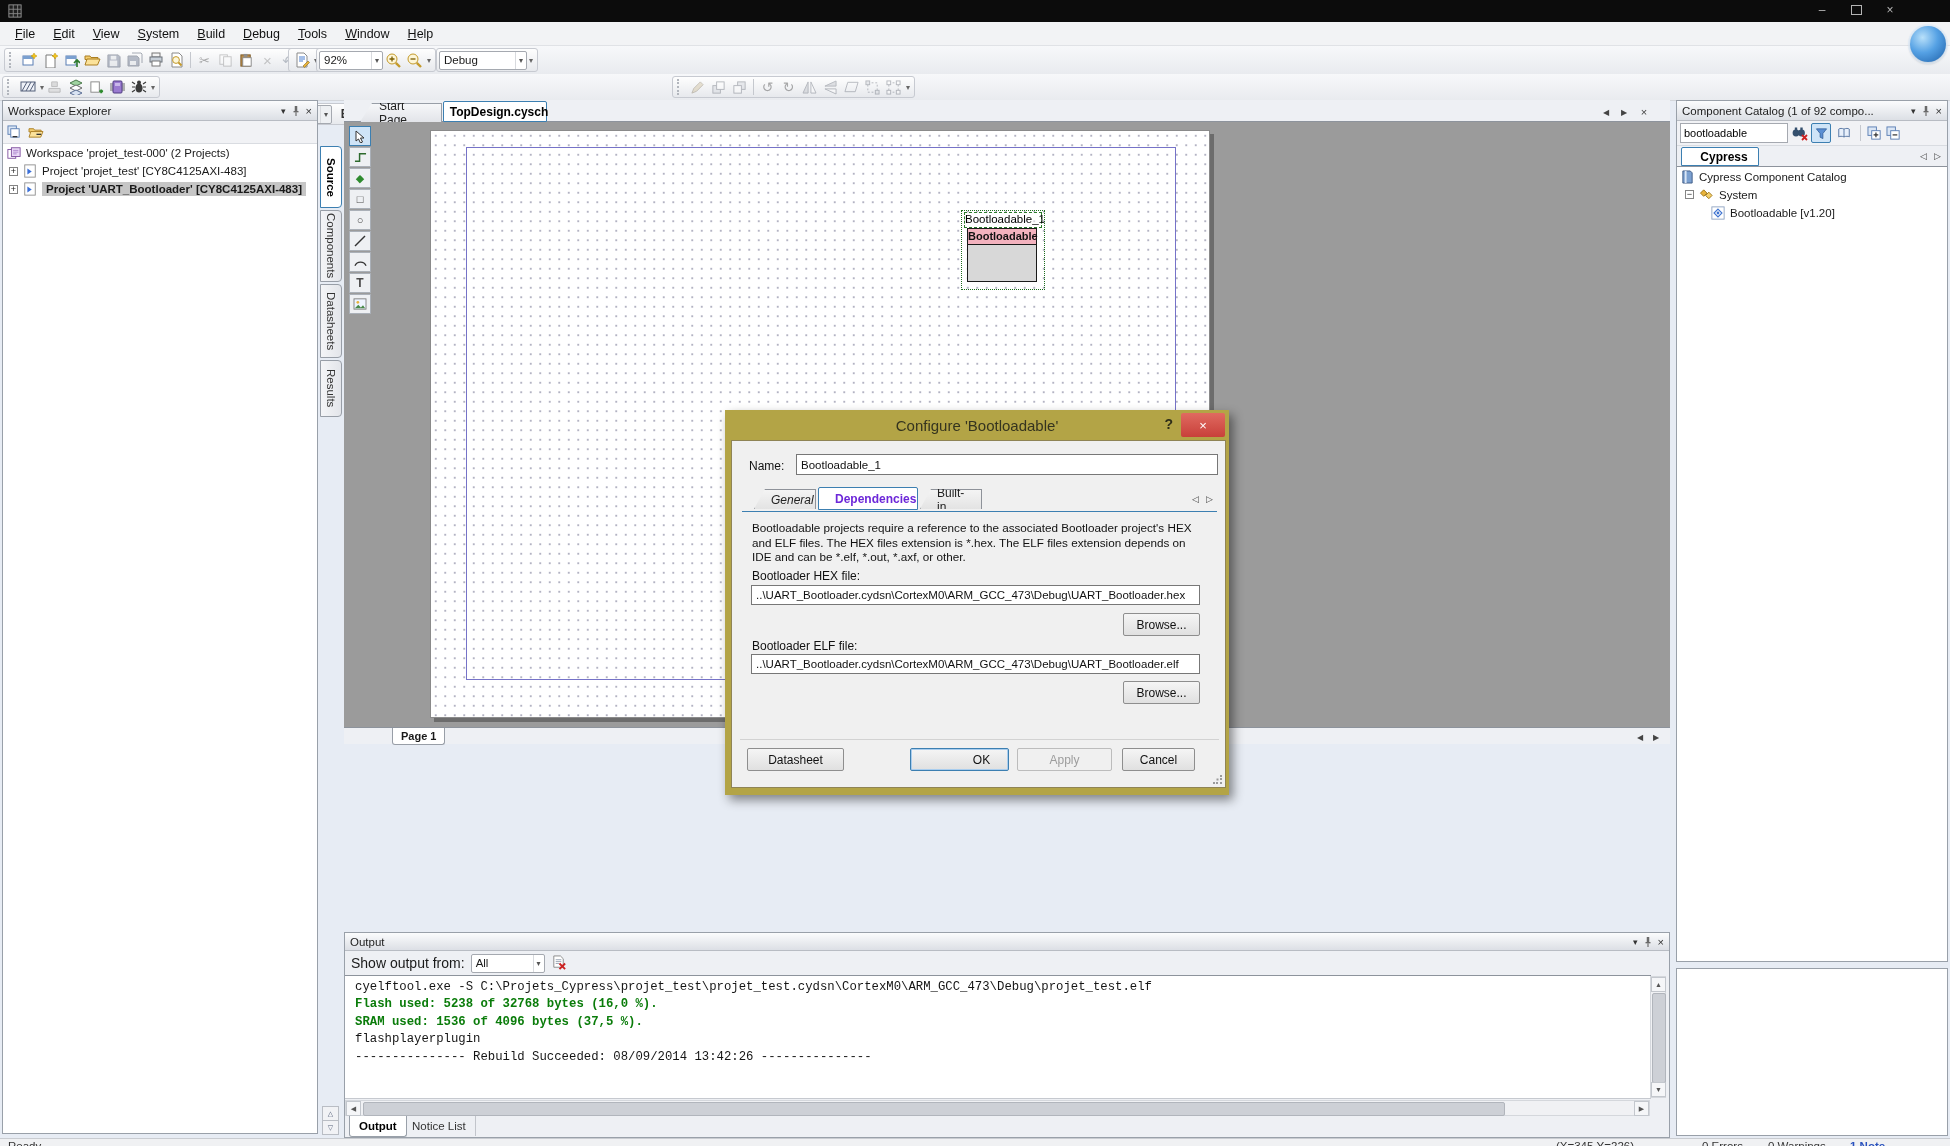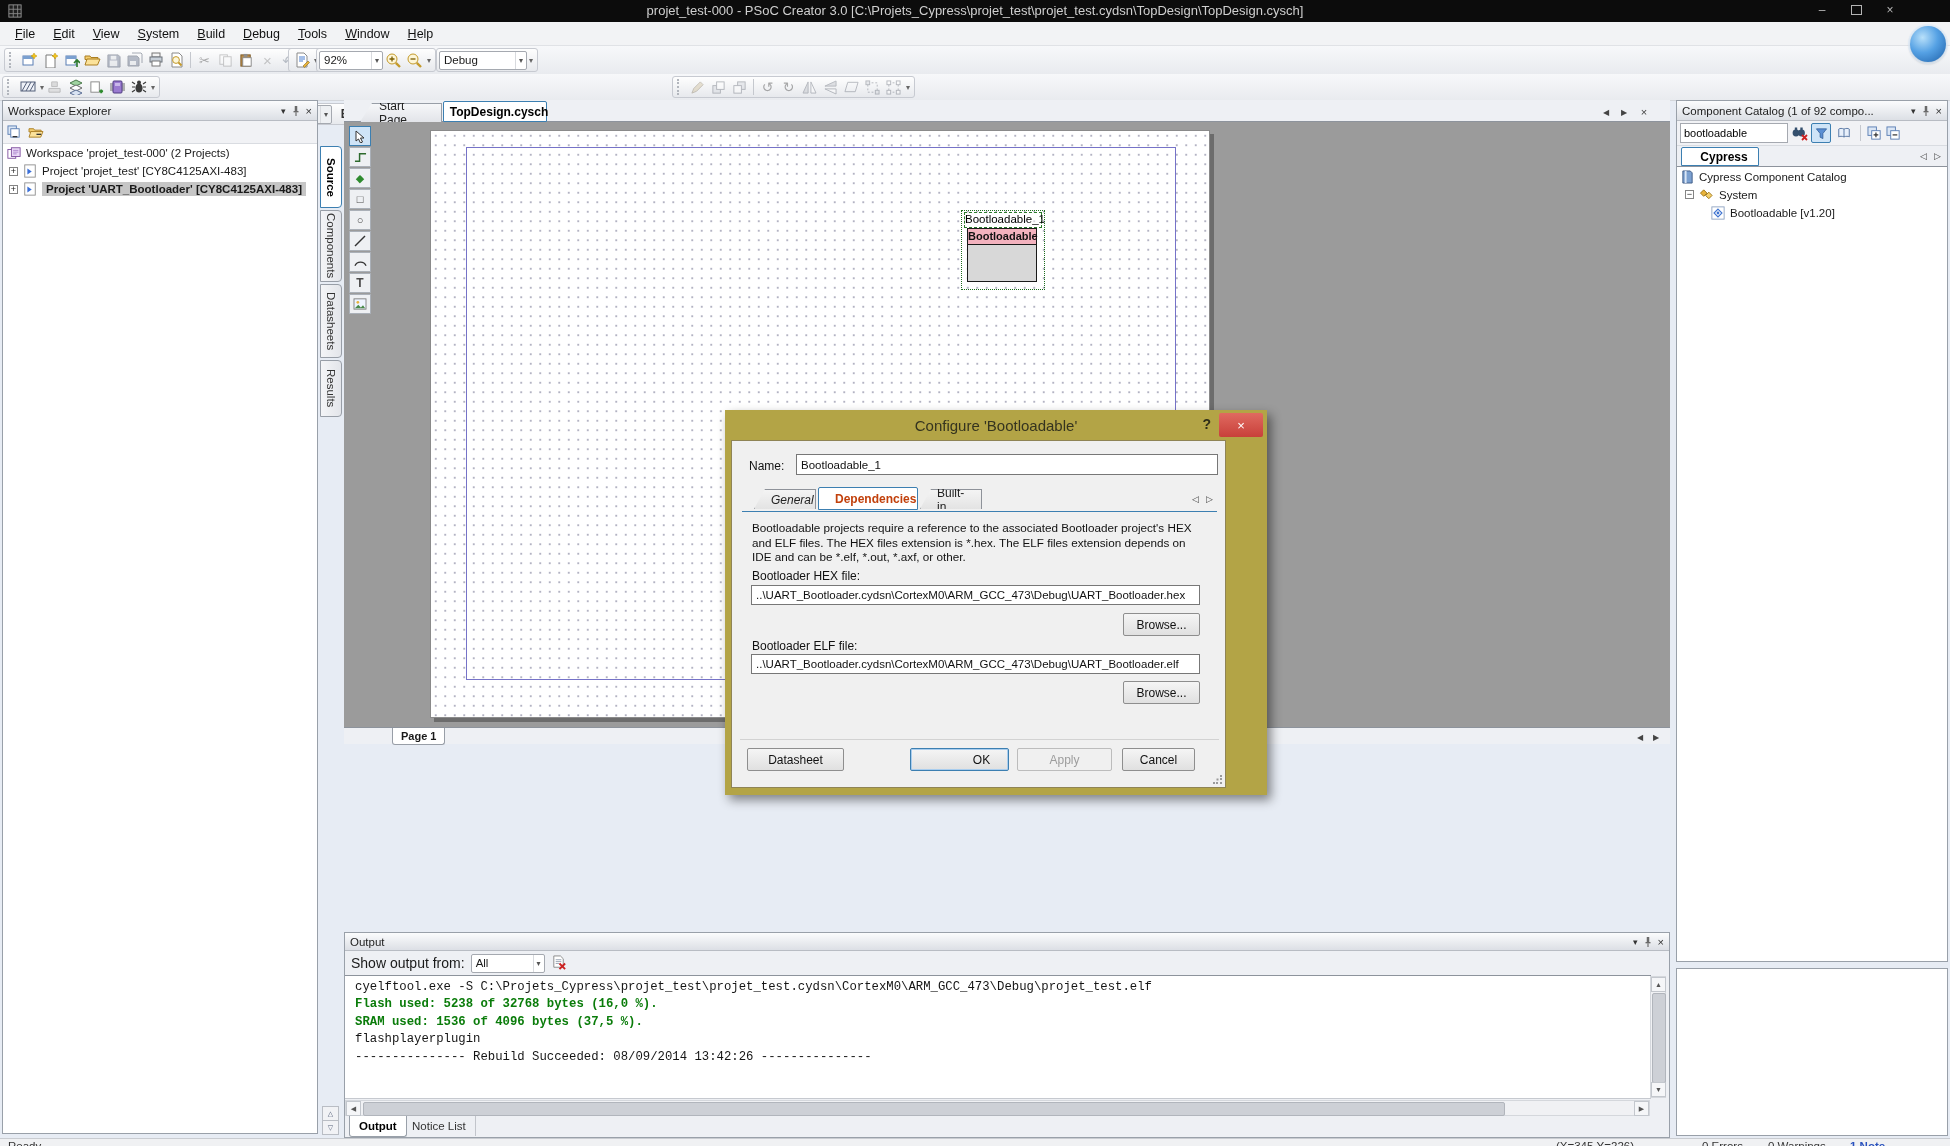--- a/index.html
+++ b/index.html
@@ -80,34 +80,34 @@
   #complabel{position:absolute;left:533px;top:81px;width:76px;height:14px;border:1px dashed #2a7c2a;
              font-size:11.5px;text-align:center;line-height:13px;color:#000;background:rgba(255,255,255,.5);}
   #compbox{position:absolute;left:536px;top:97px;width:70px;height:54px;border:1px solid #1a1a1a;background:#d8d8d8;box-sizing:border-box;}
   #comptitle{height:15px;background:#f3b2be;border-bottom:1px solid #1a1a1a;font-size:11px;font-weight:bold;
              text-align:center;line-height:14px;color:#111;}
   #pagebar{left:344px;top:727px;width:1326px;height:17px;background:#eef0f4;border-top:1px solid #8d939c;box-sizing:border-box;}
   #pg1{position:absolute;left:48px;top:0px;height:16px;padding:0 8px;background:#fff;border:1px solid #989ea7;border-top:none;
        font-size:11px;display:flex;align-items:center;border-radius:0 0 3px 3px;font-weight:bold;}
 
   
-  #dialog{left:725px;top:410px;width:542px;height:385px;background:#b3a446;z-index:40;
+  #dialog{left:725px;top:410px;width:504px;height:385px;background:#b3a446;z-index:40;
           box-shadow:4px 5px 10px rgba(0,0,0,.45);}
   #dlgtitle{position:absolute;left:0;top:0;right:0;height:30px;color:#35341f;font-size:15px;display:flex;align-items:center;justify-content:center;}
   #dlghelp{position:absolute;right:56px;top:6px;font-size:14px;font-weight:bold;color:#2e2d18;}
   #dlgclose{position:absolute;right:4px;top:3px;width:44px;height:24px;background:linear-gradient(#e06a60,#c8403a);
             color:#fff;font-size:13px;display:flex;align-items:center;justify-content:center;border-radius:2px;}
   #dlgbody{position:absolute;left:6px;top:30px;width:495px;height:348px;background:#f0f0f0;border:1px solid #8f8455;box-sizing:border-box;}
   .dlbl{position:absolute;font-size:12px;color:#111;}
   .dinput{position:absolute;height:21px;background:#fff;border:1px solid #777;font-size:11.5px;padding:0 4px;box-sizing:border-box;
           font-family:"Liberation Sans",sans-serif;color:#111;}
   .dlgtab{position:absolute;top:0;height:20px;display:flex;align-items:center;font-size:12px;padding:0 10px 0 16px;
           background:linear-gradient(#f4f4f4,#e3e3e3);border:1px solid #8e9299;border-bottom:none;
           clip-path:polygon(11px 0,100% 0,100% 100%,0 100%);color:#222;box-sizing:border-box;}
-  .dlgtab.act{height:23px;top:-2px;background:#fff;border:1px solid #3c7fb1;font-weight:bold;clip-path:none;border-radius:2px 2px 0 0;z-index:2;color:#c2410c;}
+  .dlgtab.act{height:23px;top:-2px;background:#fff;border:1px solid #3c7fb1;font-weight:bold;clip-path:none;border-radius:2px 2px 0 0;z-index:2;color:#6d28d9;}
   .btn{position:absolute;height:23px;background:linear-gradient(#f5f5f5,#e0e0e0);border:1px solid #8e8e8e;
        font-size:12px;display:flex;align-items:center;justify-content:center;border-radius:2px;color:#111;box-sizing:border-box;}
   .btn.focus{border:1px solid #3c7fb1;box-shadow:inset 0 0 0 1px #a9cdee;padding-left:44px;}
   .btn.dis2{color:#9d9d9d;border-color:#bcbcbc;background:#f0f0f0;}
 
   
   #output{left:344px;top:932px;width:1326px;height:206px;background:#eef0f4;border:1px solid #99a0a9;box-sizing:border-box;}
   #console{position:absolute;left:0px;top:42px;width:1306px;height:124px;background:#fff;border-top:1px solid #8d939c;border-bottom:1px solid #c6c9cf;
            font-family:Liberation Mono, monospace;font-size:12.3px;line-height:17.4px;
            padding:3px 0 0 10px;box-sizing:border-box;overflow:hidden;white-space:pre;}
@@ -130,21 +130,20 @@
 
 <div id="app">
 
   <div id="titlebar" class="ab">
     <span class="ab" style="left:8px;top:4px;">
       <svg width="14" height="14" viewBox="0 0 16 16">
           <rect x="1" y="1" width="14" height="14" fill="#1f1f1f" stroke="#9a9a9a"></rect>
           <path d="M1 6h14M1 11h14M6 1v14M11 1v14" stroke="#8a8a8a" stroke-width="1"></path>
         </svg>
     </span>
-    <span id="wtitle">projet_test-000 - PSoC Creator 3.0  [C:\Projets_Cypress\projet_test\projet_test.cydsn\TopDesign\TopDesign.cysch]</span>
     <span id="winbtns">
       <span class="wb">–</span>
       <span class="wb">
           <span class="maxbox"></span>
         </span>
       <span class="wb">×</span>
     </span>
   </div>
   <div id="bluedot" class="ab"></div>
 

